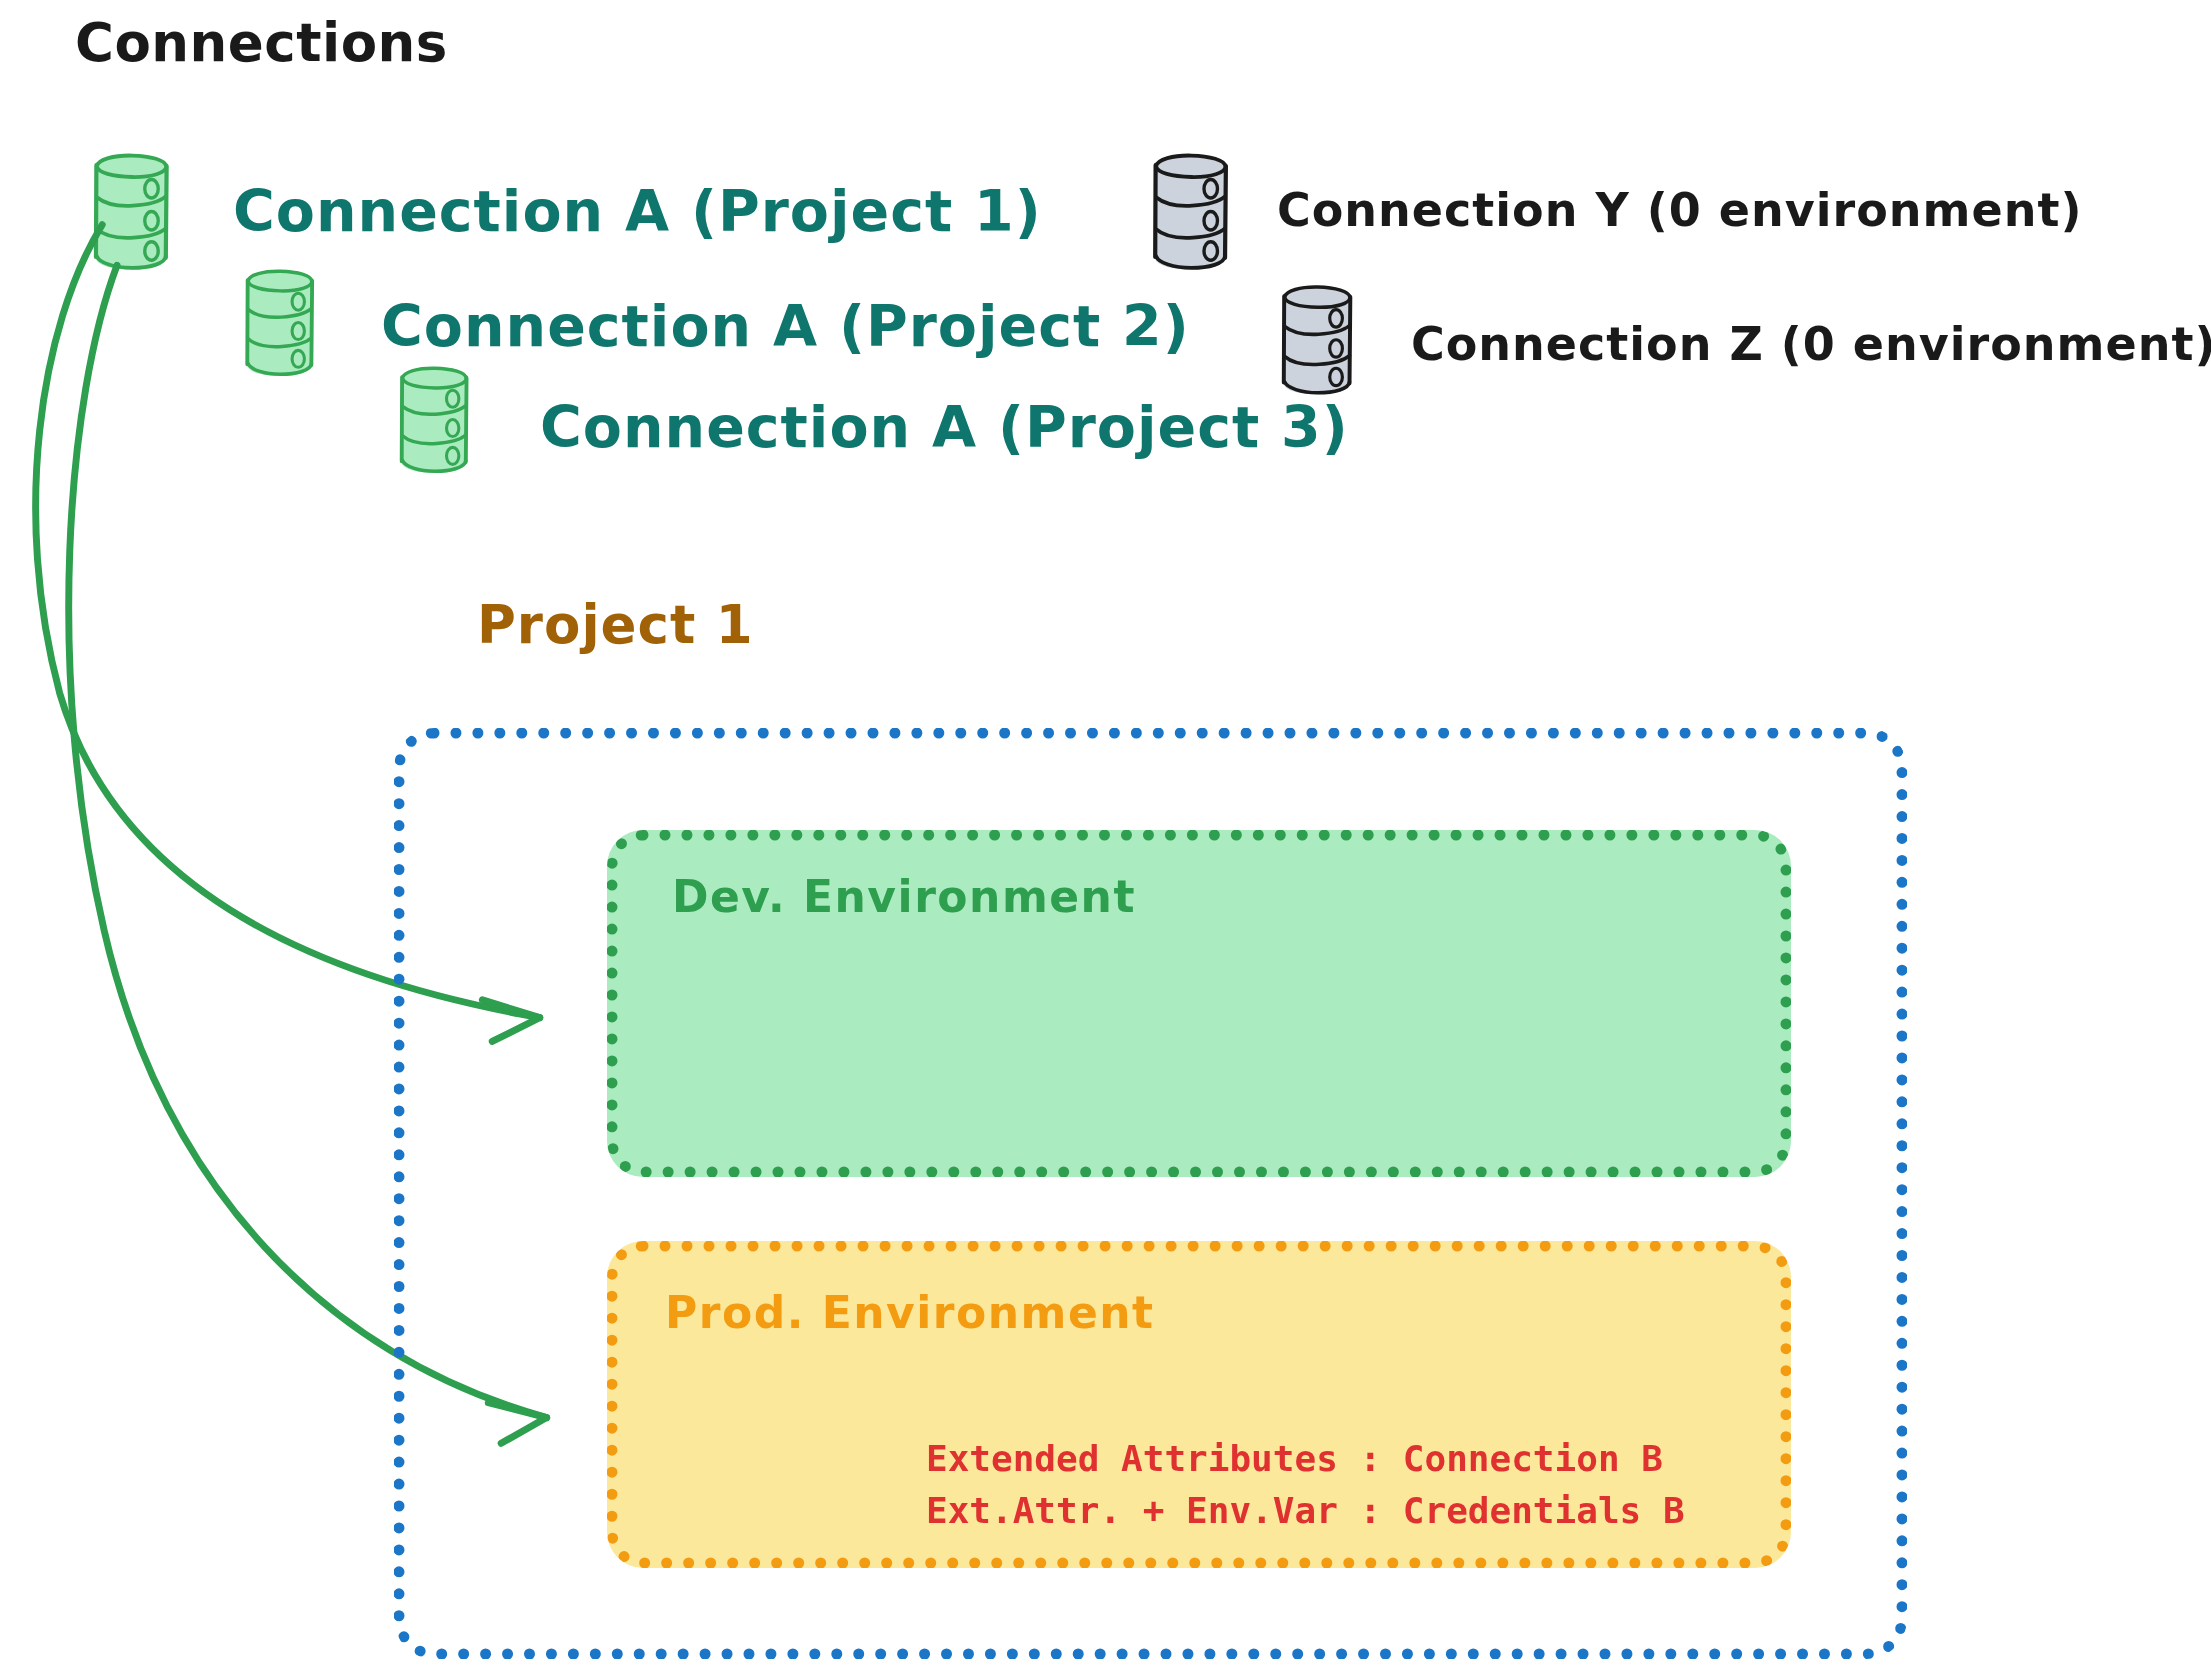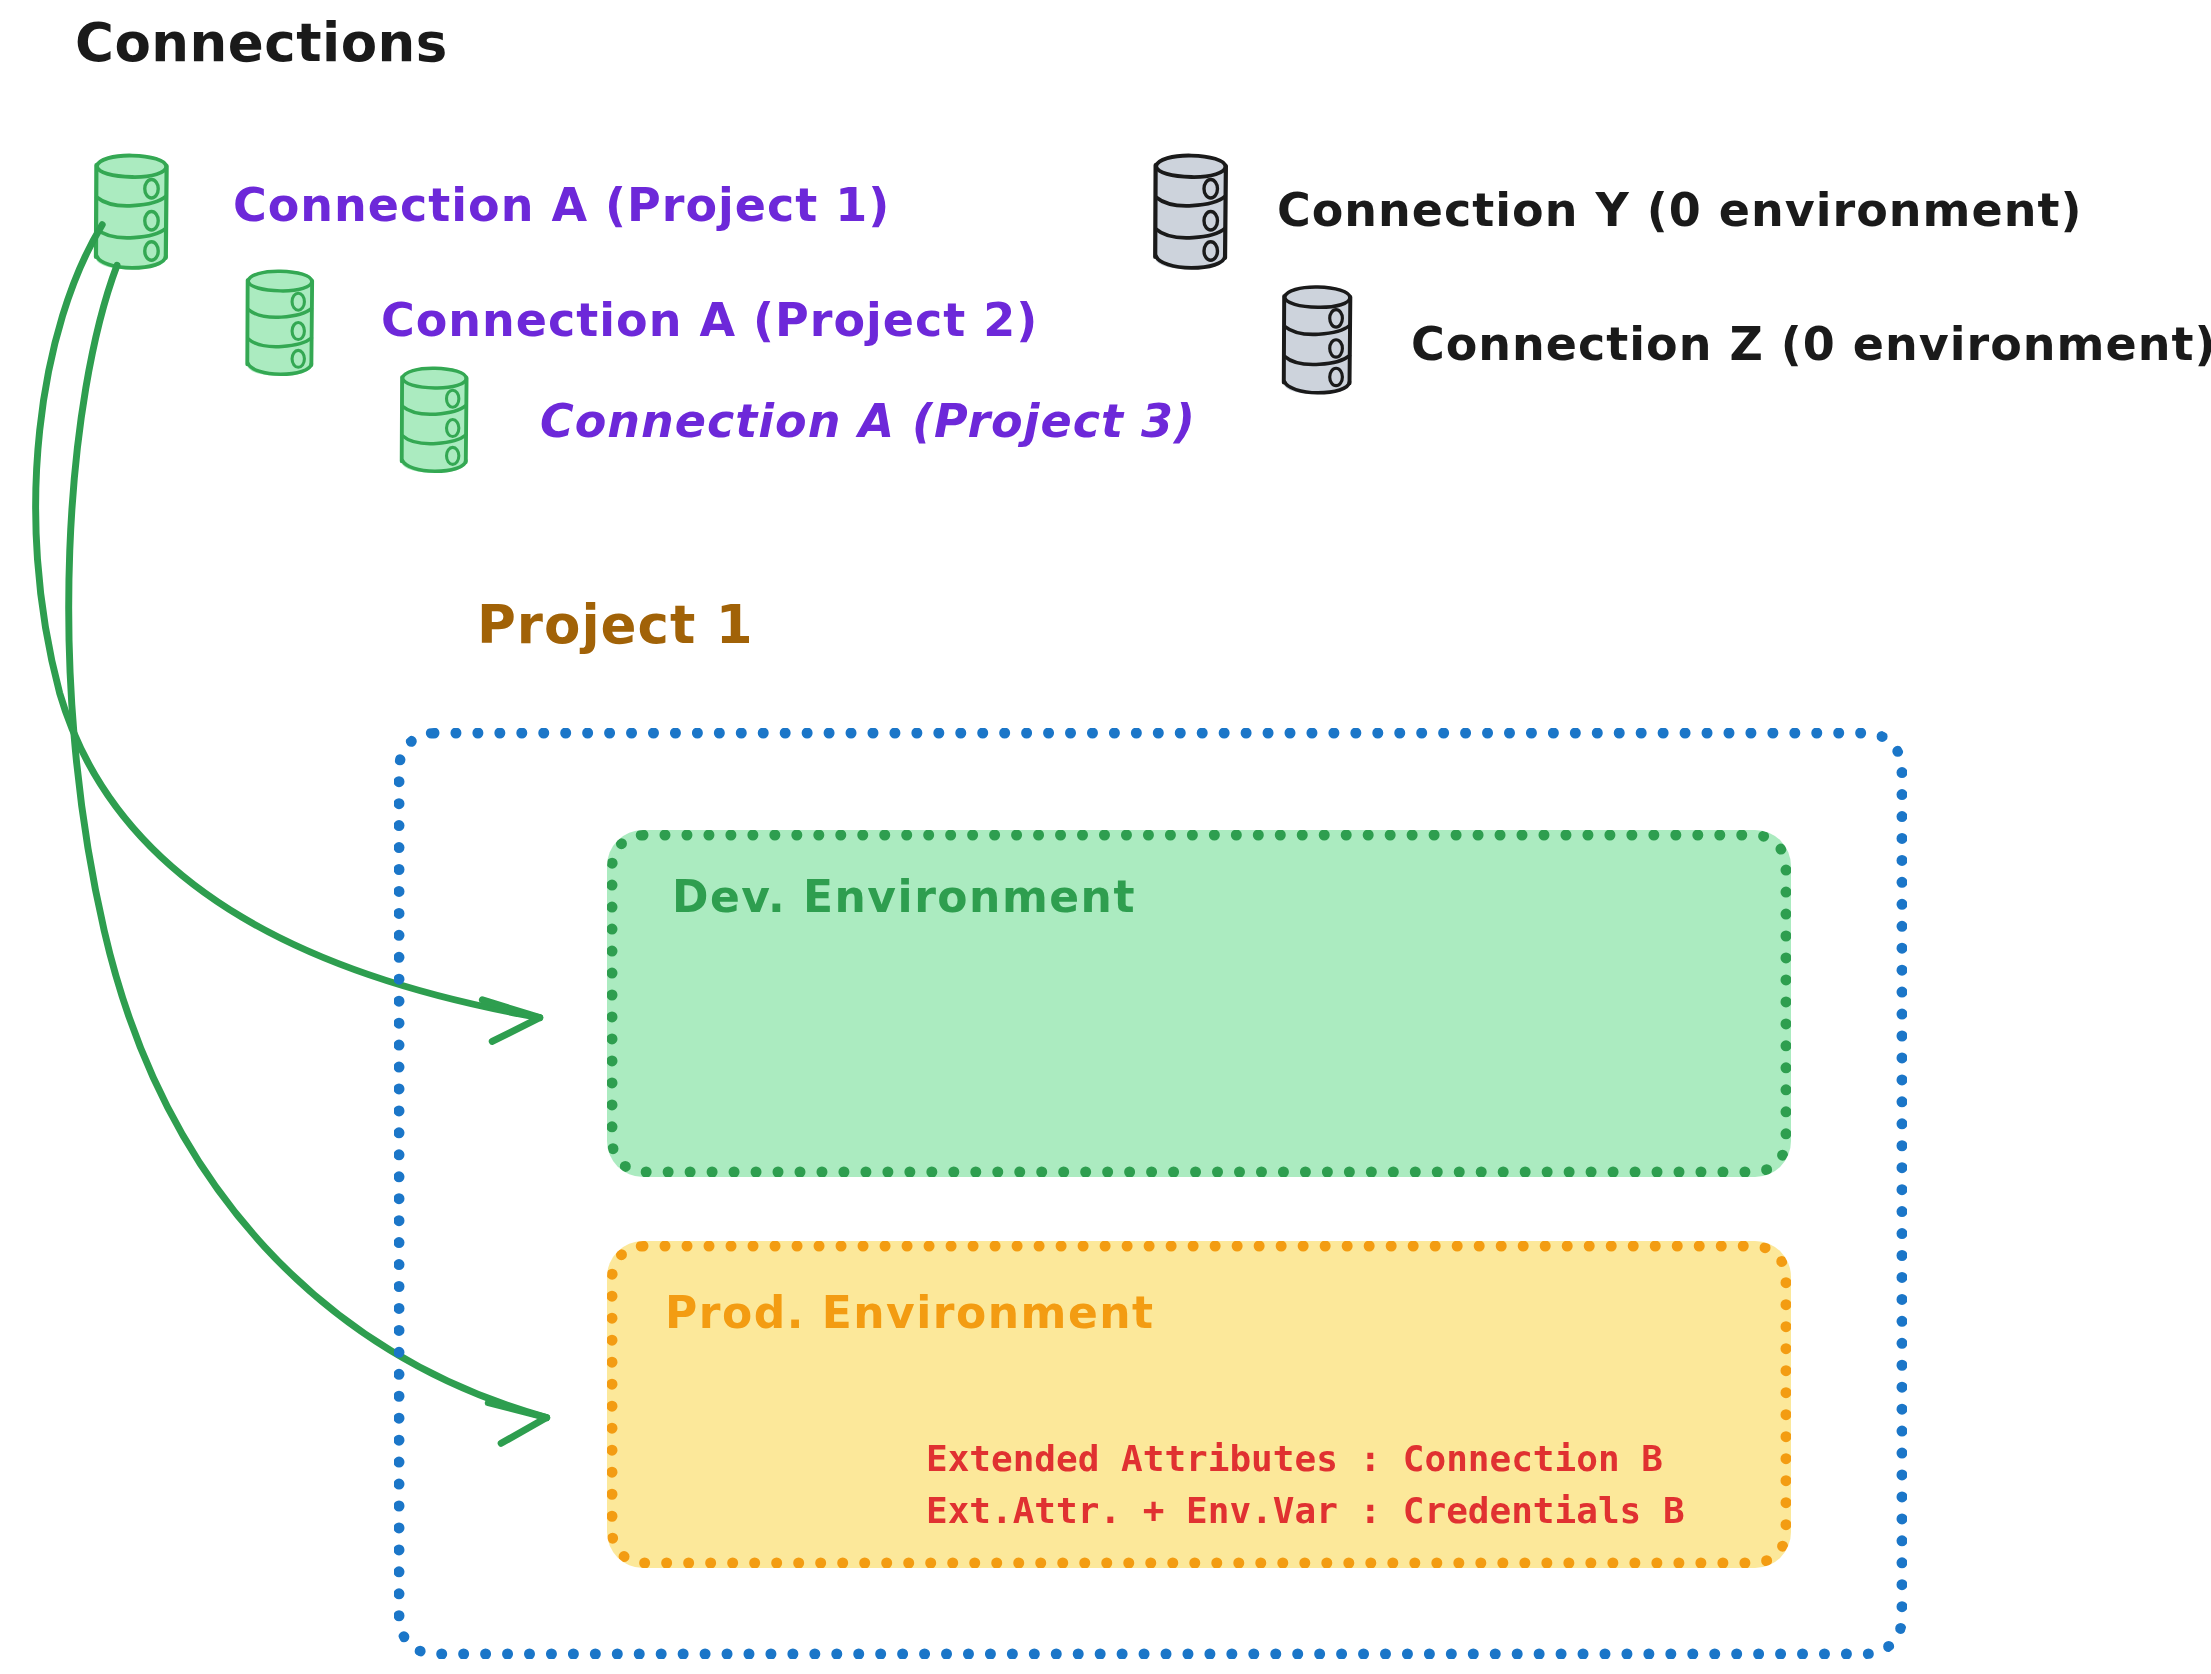--- a/index.html
+++ b/index.html
@@ -30,22 +30,22 @@
     font-family: "DejaVu Sans", sans-serif;
     font-weight: 700;
     white-space: nowrap;
     letter-spacing: 0.5px;
   }
   .title-black {
     color: #1a1a1a;
     font-size: 53px;
   }
   .label-green {
-    color: #6d28d9;
-    font-size: 46px;
+    color: #0f766e;
+    font-size: 57px;
     letter-spacing: 1px;
   }
   .label-black {
     color: #1a1a1a;
     font-size: 46px;
     letter-spacing: 1px;
   }
   .title-blue {
     color: #a16207;
     font-size: 53px;
@@ -170,21 +170,21 @@
   </svg>
 
   <div class="dotbox" id="project-box"></div>
   <div class="dotbox" id="dev-box"></div>
   <div class="dotbox" id="prod-box"></div>
 
   <div class="hand title-black" style="left:75px; top:12px;">Connections</div>
 
   <div class="hand label-green" style="left:233px; top:178px;">Connection A (Project 1)</div>
   <div class="hand label-green" style="left:381px; top:293px;">Connection A (Project 2)</div>
-  <div class="hand label-green" style="left:540px; top:394px;font-style:italic;">Connection A (Project 3)</div>
+  <div class="hand label-green" style="left:540px; top:394px;">Connection A (Project 3)</div>
 
   <div class="hand label-black" style="left:1277px; top:183px;">Connection Y (0 environment)</div>
   <div class="hand label-black" style="left:1411px; top:317px;">Connection Z (0 environment)</div>
 
   <div class="hand title-blue" style="left:477px; top:594px;">Project 1</div>
 
   <div class="hand env-title-green" style="left:672px; top:871px;">Dev. Environment</div>
 
 
   <div class="hand env-title-orange" style="left:665px; top:1287px;">Prod. Environment</div>

